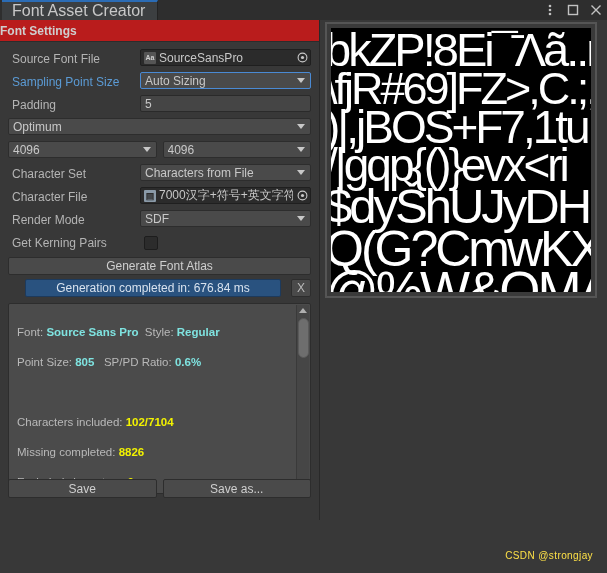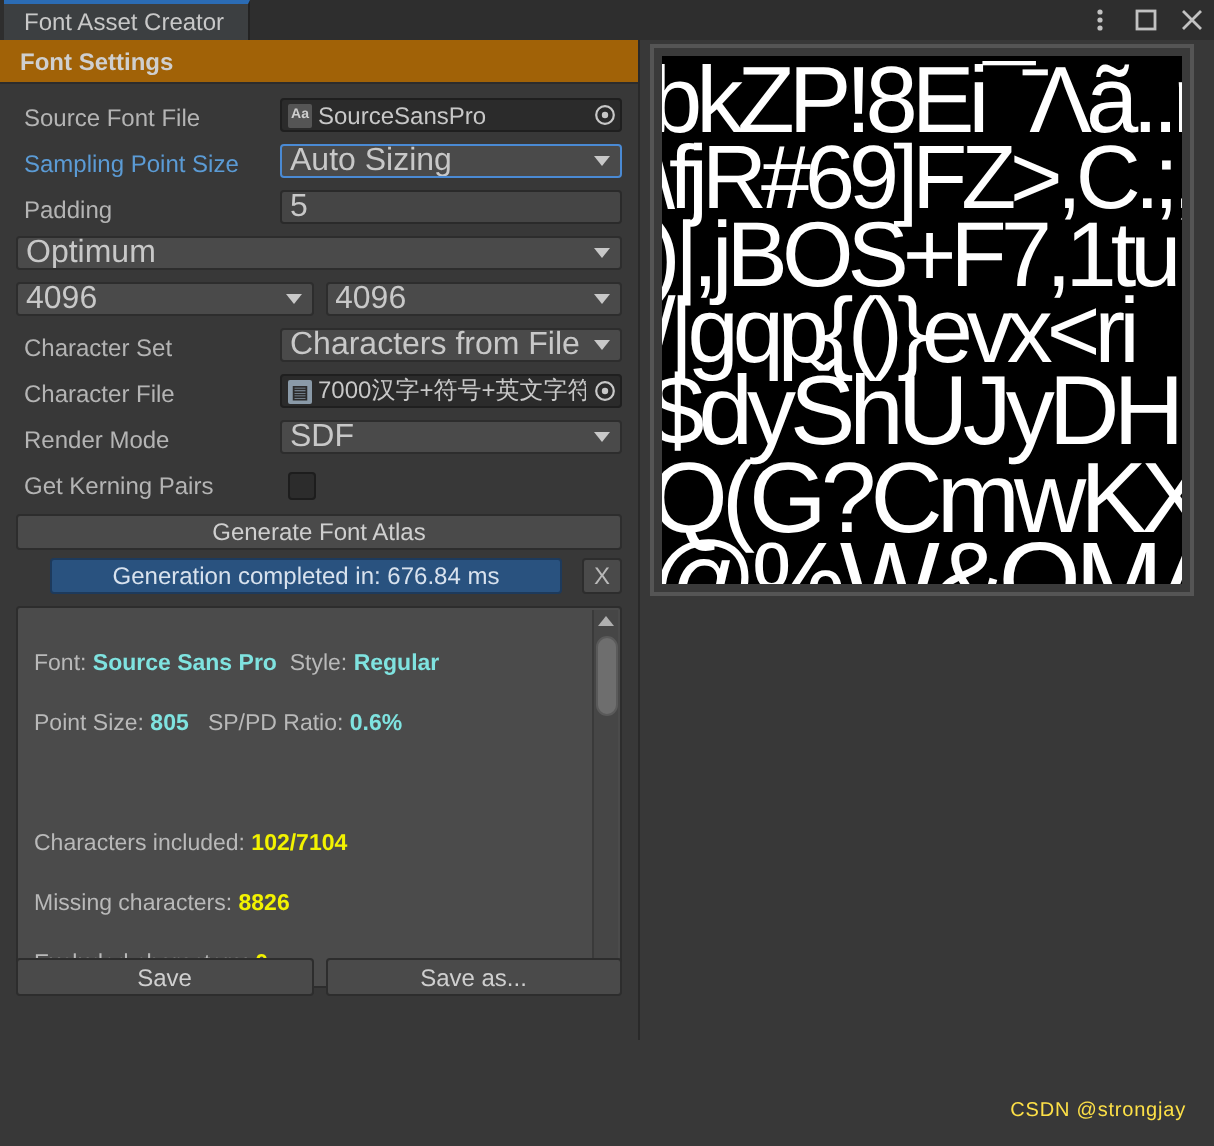--- a/index.html
+++ b/index.html
@@ -16,42 +16,41 @@
   #titlebar {
     position: absolute; left: 0; top: 0; width: 607px; height: 20px;
     background: #2e2e2e;
   }
   #tab {
     position: absolute; left: 2px; top: 0; height: 20px;
     background: #3c3f41;
     border-top: 2px solid #2b6cb5;
     padding: 0 12px 0 10px;
     display: flex; align-items: center;
-    color: #c8c8c8; font-size: 12px;
+    color: #c8c8c8; font-size: 16px;
     border-right: 1px solid #232323;
   }
   #win-controls {
     position: absolute; right: 4px; top: 0; height: 20px;
     display: flex; align-items: center; gap: 9px;
   }
   .wc { width: 14px; height: 14px; display: flex; align-items: center; justify-content: center;
         color: #c2c2c2; }
   .wc svg { display: block; }
 
   
   #panel {
     position: absolute; left: 0; top: 20px; width: 320px; height: 500px;
     background: #383838;
     border-right: 1px solid #292929;
   }
   #panel-header {
     height: 22px; display: flex; align-items: center;
-    padding-left: 10px;
     color: #cfcfcf; font-size: 12px; font-weight: bold;
-    background: #a16207;
+    background: #b91c1c;
     border-bottom: 1px solid #2c2c2c;
   }
   #settings { padding: 4px 8px 0 8px; }
 
   .row {
     display: flex; align-items: flex-end;
     height: 20px; margin-bottom: 3px;
   }
   .row .lbl {
     width: 132px; flex: none;
@@ -59,21 +58,21 @@
     padding-left: 4px;
   }
   .row .lbl.accent { color: #5b9bd5; }
   .field {
     flex: 1; height: 17px;
     background: #2b2b2b;
     border: 1px solid #1f1f1f;
     border-radius: 2px;
     display: flex; align-items: center;
     padding: 0 4px;
-    color: #c8c8c8; font-size: 16px;
+    color: #c8c8c8; font-size: 12px;
     position: relative;
     overflow: hidden;
     white-space: nowrap;
   }
   .field.plain { background: #454545; border-color: #2a2a2a; }
   .field.dropdown { background: #4a4a4a; border-color: #2d2d2d; }
   .field.dropdown.focused { border: 1px solid #4a8ad4; }
   .field .val { flex: 1; overflow: hidden; text-overflow: clip; }
   .caret {
     width: 0; height: 0; flex: none;
@@ -341,21 +340,21 @@
       <span>X</span>
     </div>
   </div>
 
   <div id="infobox">
     <div id="infotext">
 <div><span class="k">Font: </span><span class="v-cyan">Source Sans Pro</span><span class="k">  Style: </span><span class="v-cyan">Regular</span></div>
 <div><span class="k">Point Size: </span><span class="v-cyan">805</span><span class="k">   SP/PD Ratio: </span><span class="v-cyan">0.6%</span></div>
 <div>&nbsp;</div>
 <div><span class="k">Characters included: </span><span class="v-yellow">102/7104</span></div>
-<div><span class="k">Missing characters: </span><span class="v-yellow">8826</span></div>
+<div><span class="k">Missing completed: </span><span class="v-yellow">8826</span></div>
 <div><span class="k">Excluded characters: </span><span class="v-yellow">0</span></div>
 
 
 
 
 
 
 
 
     </div>

